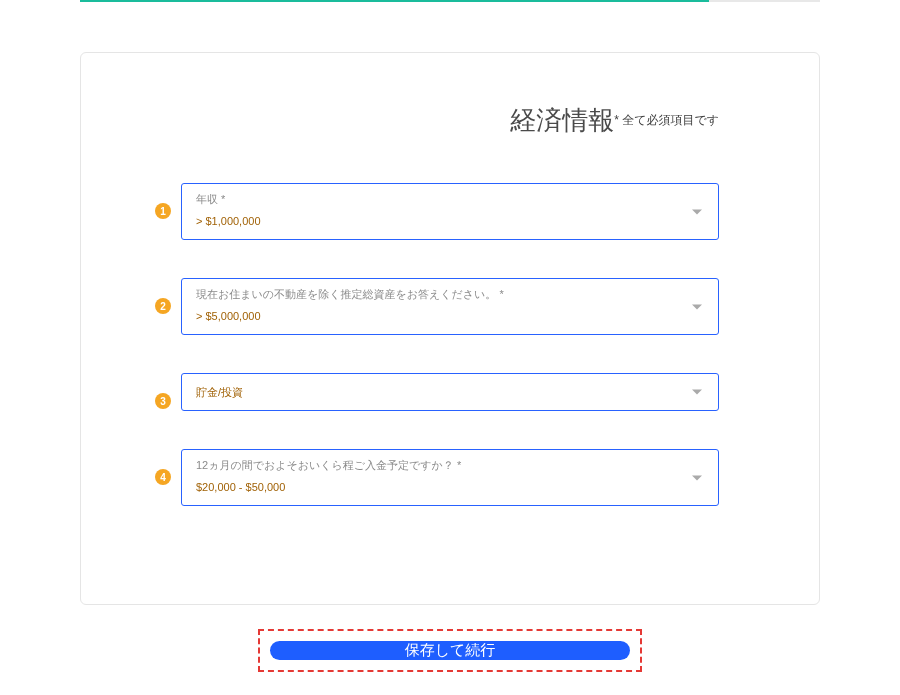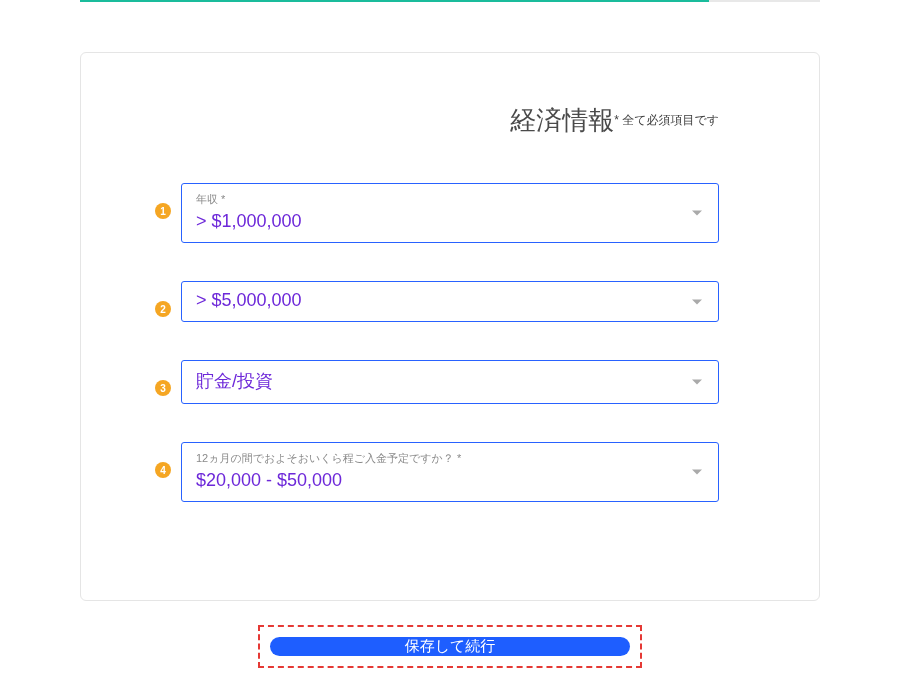--- a/index.html
+++ b/index.html
@@ -77,22 +77,22 @@
       cursor: pointer;
       background: #fff;
     }
     .field-label {
       font-size: 11px;
       color: #8a8a8a;
       margin-bottom: 4px;
       display: block;
     }
     .field-value {
-      font-size: 18px;
-      color: #6d28d9;
+      font-size: 11px;
+      color: #a16207;
       margin-top: 10px;
     }
     .chevron {
       position: absolute;
       right: 16px;
       top: 50%;
       transform: translateY(-50%);
       width: 0;
       height: 0;
       border-left: 5px solid transparent;
@@ -137,20 +137,21 @@
     <div class="select-field">
       <span class="field-label">年収 *</span>
       <span class="field-value">&gt; $1,000,000</span>
       <span class="chevron"></span>
     </div>
   </div>
 
   <div class="field-wrapper">
     <div class="badge">2</div>
     <div class="select-field">
+      <span class="field-label">現在お住まいの不動産を除く推定総資産をお答えください。 *</span>
       <span class="field-value">&gt; $5,000,000</span>
       <span class="chevron"></span>
     </div>
   </div>
 
   <div class="field-wrapper">
     <div class="badge">3</div>
     <div class="select-field">
       <span class="field-value">貯金/投資</span>
       <span class="chevron"></span>

